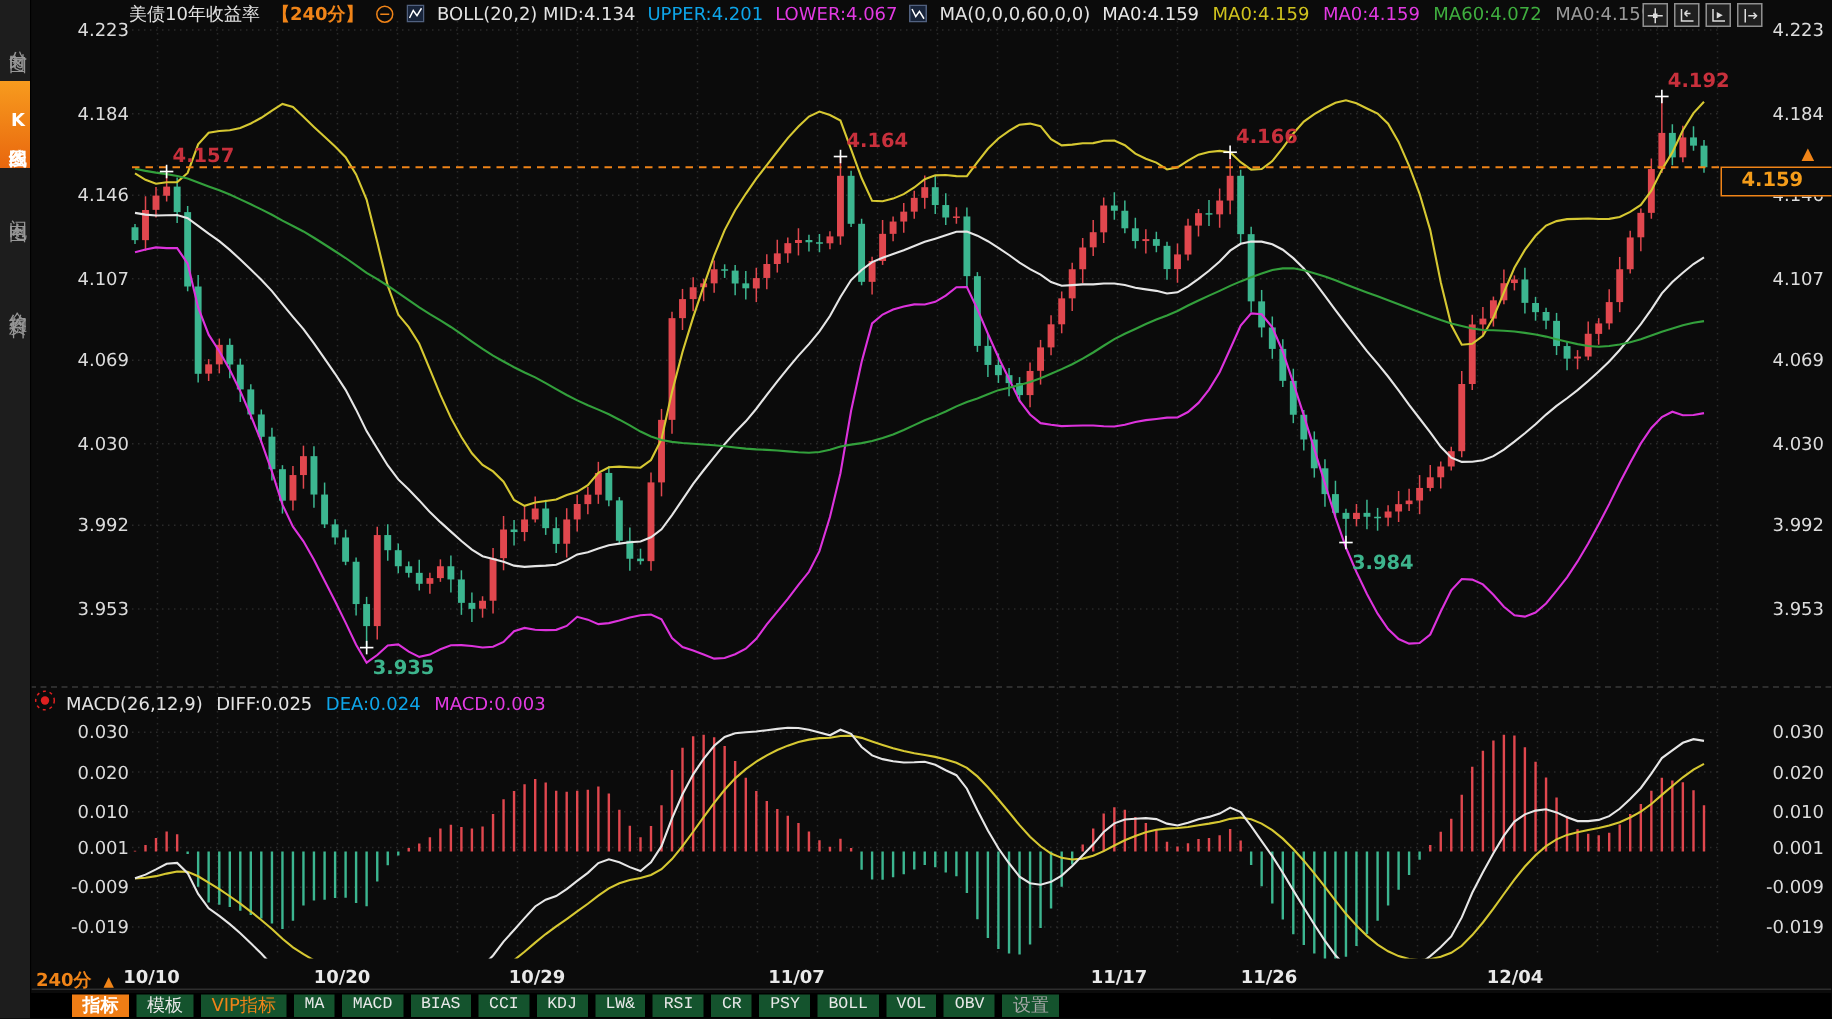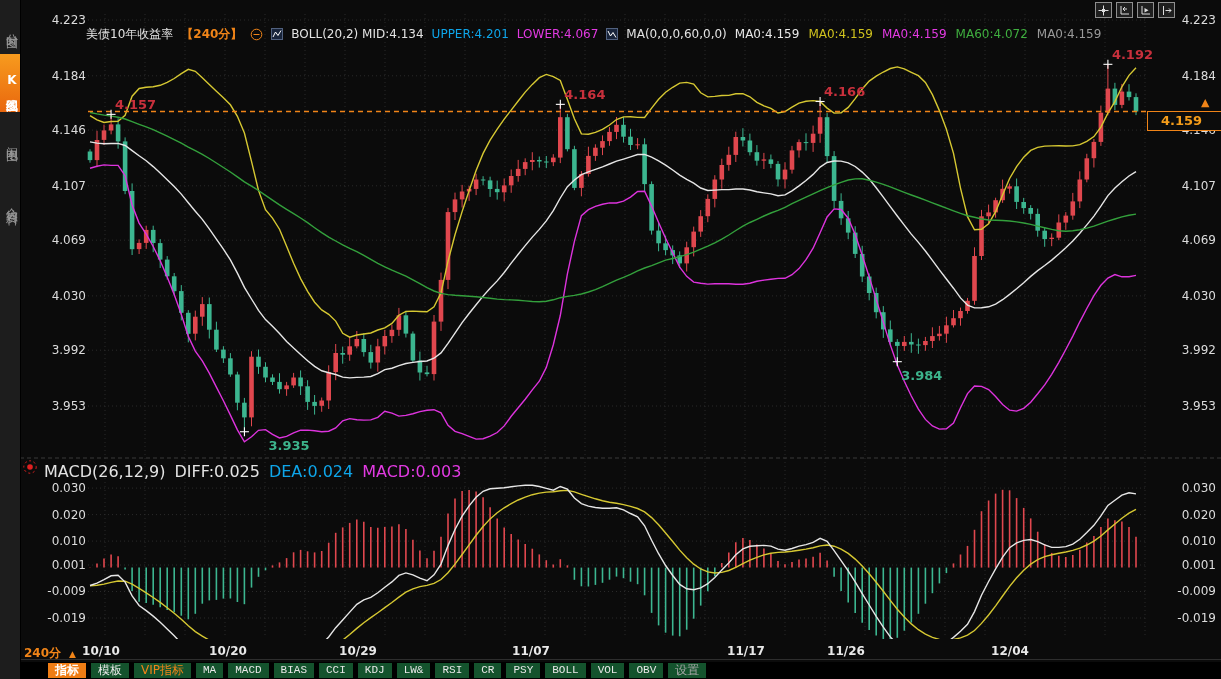--- a/index.html
+++ b/index.html
@@ -10,21 +10,21 @@
 
   
   #sidebar{position:absolute;left:0;top:0;width:20px;height:679px;background:#1d1d1d;
            border-right:1px solid #000;z-index:6;}
   .side-tab{position:absolute;left:0;width:20px;writing-mode:vertical-rl;text-orientation:upright;
             font-size:12px;letter-spacing:2px;color:#979797;text-align:center;cursor:pointer;}
   .side-tab.active{background:linear-gradient(#f79b1e,#e9670e);color:#fff;font-weight:bold;}
 
   
   .header-bar{position:absolute;left:86px;top:1px;height:16px;display:flex;align-items:center;
-              gap:8px;font-size:12px;white-space:nowrap;z-index:8;margin-top:25px;}
+              gap:8px;font-size:12px;white-space:nowrap;z-index:8;}
   .hdr-white{color:#e3e3e3;}
   .hdr-orange{color:#f08418;font-weight:bold;}
   .hdr-yellow{color:#0ea5e9;}
   .hdr-magenta{color:#e23ae2;}
   .icon-box{display:inline-flex;align-items:center;justify-content:center;cursor:pointer;}
 
   .win-icons{position:absolute;right:46px;top:2px;display:flex;gap:4px;z-index:9;}
   .win-icon{width:15px;height:14px;border:1px solid #8f8f8f;background:#1f1f1f;display:flex;
             align-items:center;justify-content:center;cursor:pointer;}
 
@@ -38,21 +38,21 @@
   .period-bl{position:absolute;left:24px;top:645px;font-size:12px;font-weight:bold;
              color:#f08418;z-index:4;cursor:pointer;}
   .period-bl .tri{font-size:9px;margin-left:8px;}
 
   
   .ann{position:absolute;font-size:13px;font-weight:bold;z-index:4;}
   .ann-high{color:#c8303c;}
   .ann-low{color:#3db48c;}
 
   
-  .macd-header{position:absolute;left:44px;top:462px;display:flex;gap:9px;font-size:16px;
+  .macd-header{position:absolute;left:44px;top:462px;display:flex;gap:9px;font-size:12px;
                white-space:nowrap;z-index:4;}
   .burst{position:absolute;left:22px;top:459px;z-index:4;}
 
   
   .price-box{position:absolute;left:1147px;top:111px;width:71px;height:18px;background:#0c0c0c;
              border:1px solid #f08418;color:#f49c1a;font-size:13px;font-weight:bold;
              line-height:18px;padding-left:13px;z-index:7;}
   .price-arrow{position:absolute;left:1201px;top:96px;color:#f08418;font-size:11px;z-index:7;}
 
   
@@ -683,21 +683,21 @@
 
   <div class="macd-header">
     <span class="hdr-white">MACD(26,12,9)</span>
     <span class="hdr-white">DIFF:0.025</span>
     <span class="hdr-yellow">DEA:0.024</span>
     <span class="hdr-magenta">MACD:0.003</span>
   </div>
 
   <div id="overlays">
       <div class="ann ann-high" style="left: 115.06px; top: 97.3556px;">4.157</div>
-      <div class="ann ann-low" style="left: 248.44px; top: 437.733px; margin-left: 20px;">3.935</div>
+      <div class="ann ann-low" style="left: 248.44px; top: 437.733px;">3.935</div>
       <div class="ann ann-high" style="left: 564.34px; top: 87.3482px;">4.164</div>
       <div class="ann ann-high" style="left: 824.08px; top: 84.4889px;">4.166</div>
       <div class="ann ann-low" style="left: 901.3px; top: 367.682px;">3.984</div>
       <div class="ann ann-high" style="left: 1111.9px; top: 47.3185px;">4.192</div>
       <div class="axis-label axis-left" style="top: 13px;">4.223</div>
       <div class="axis-label axis-right" style="top: 13px;">4.223</div>
       <div class="axis-label axis-left" style="top: 68.7556px;">4.184</div>
       <div class="axis-label axis-right" style="top: 68.7556px;">4.184</div>
       <div class="axis-label axis-left" style="top: 123.082px;">4.146</div>
       <div class="axis-label axis-right" style="top: 123.082px;">4.146</div>

